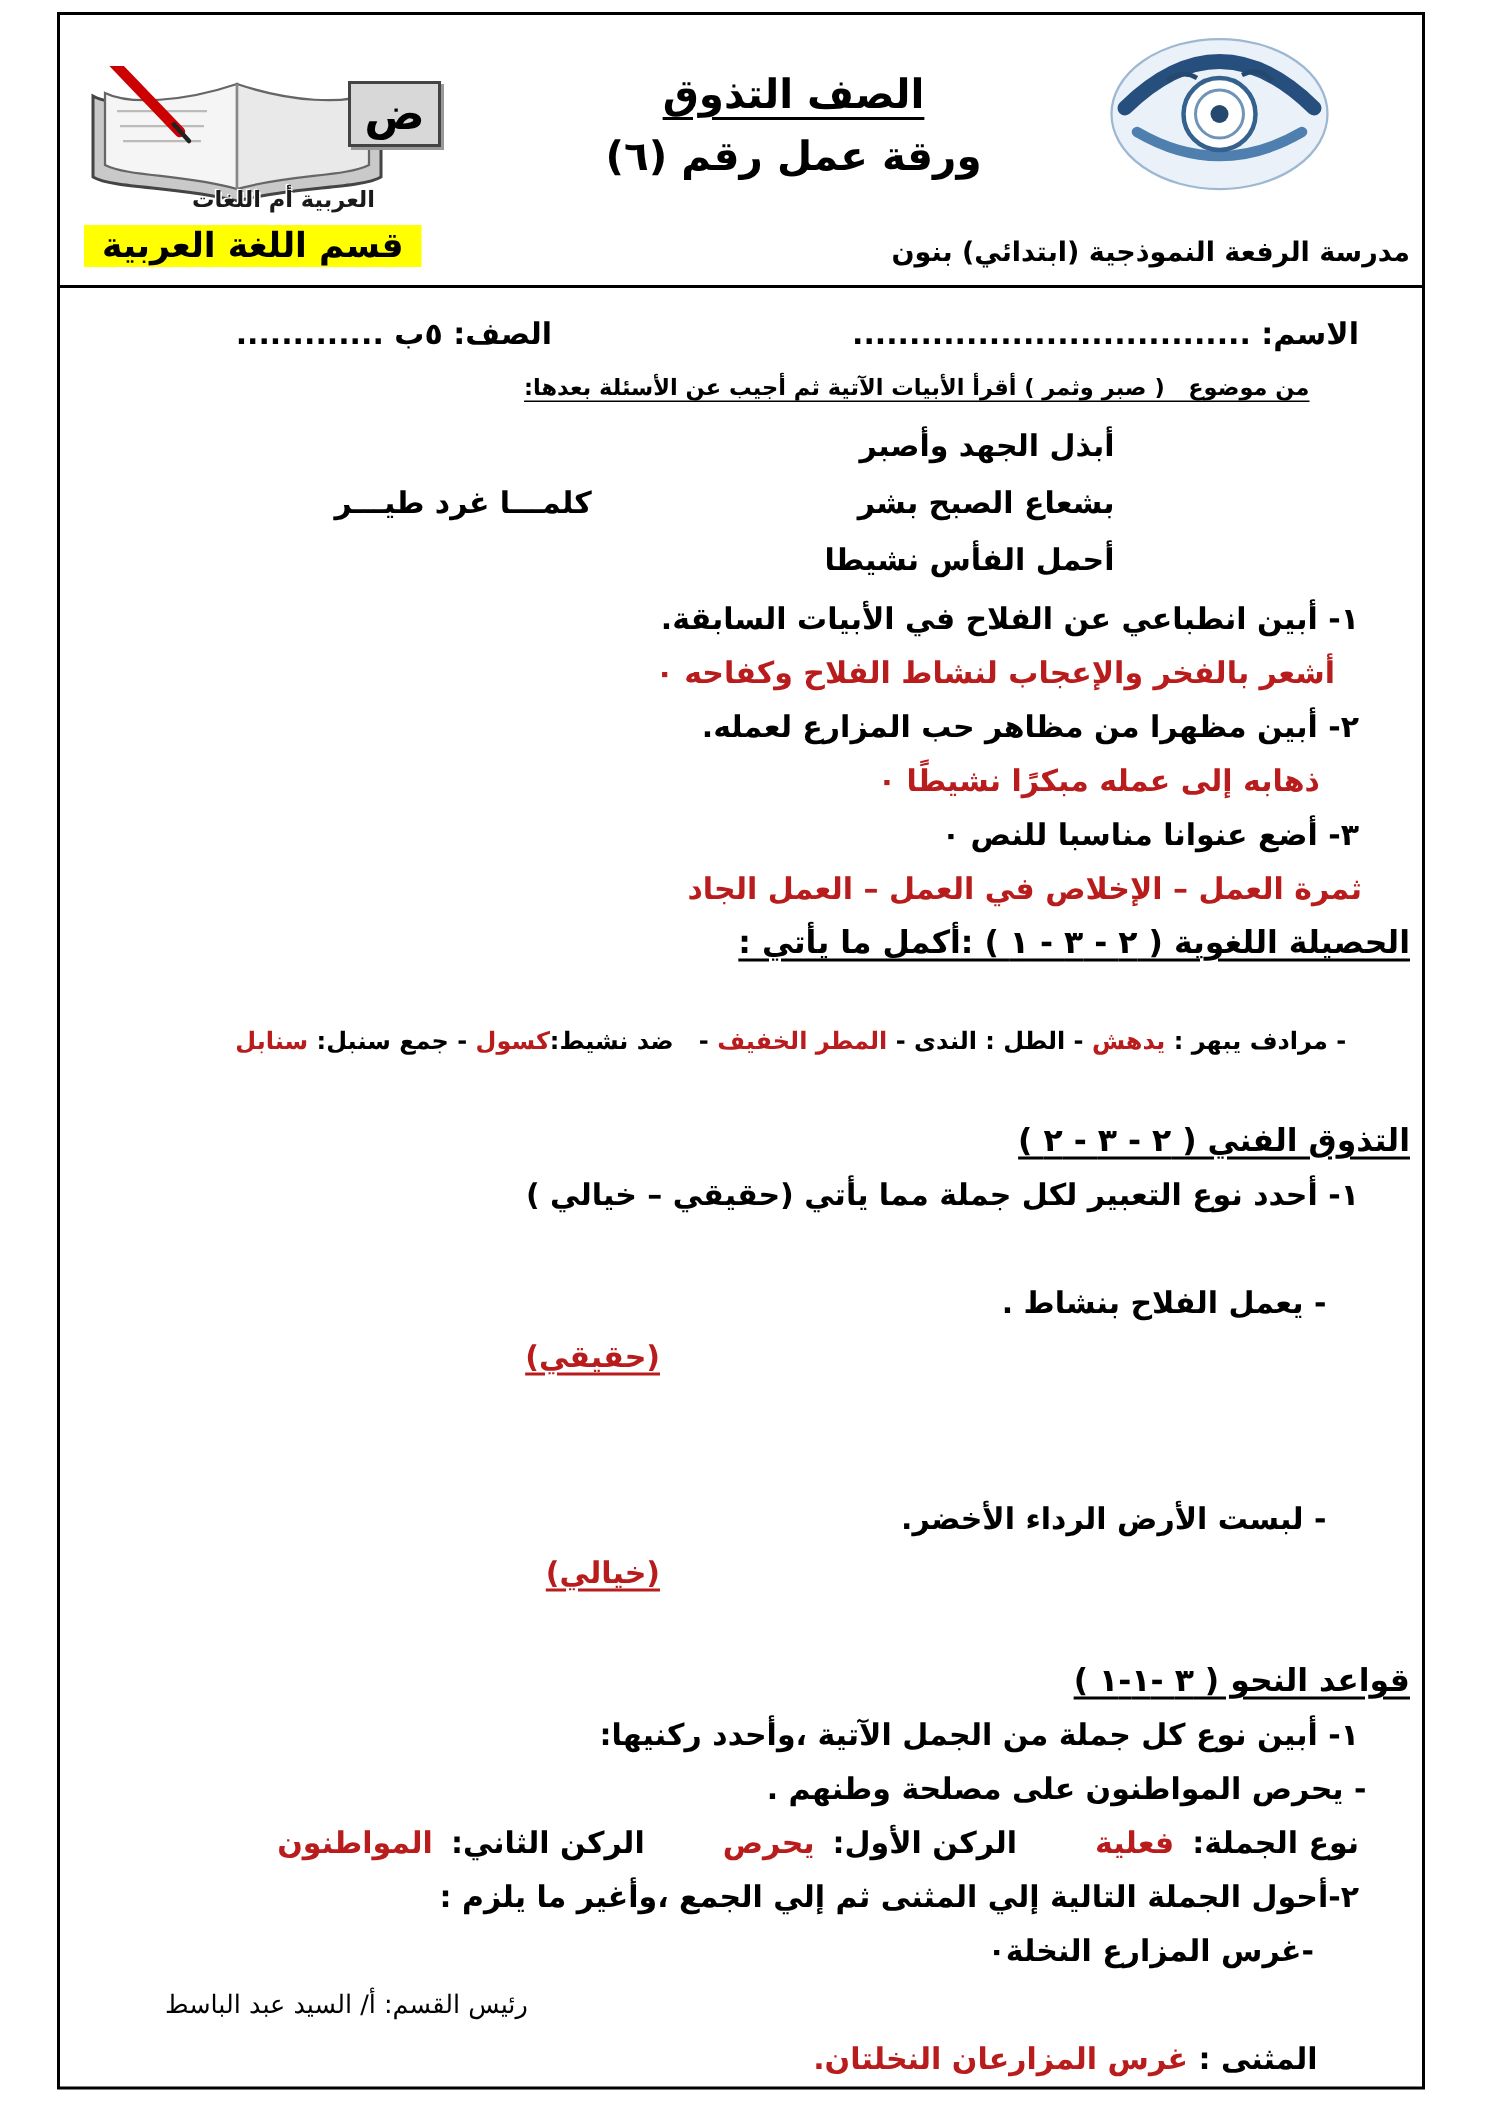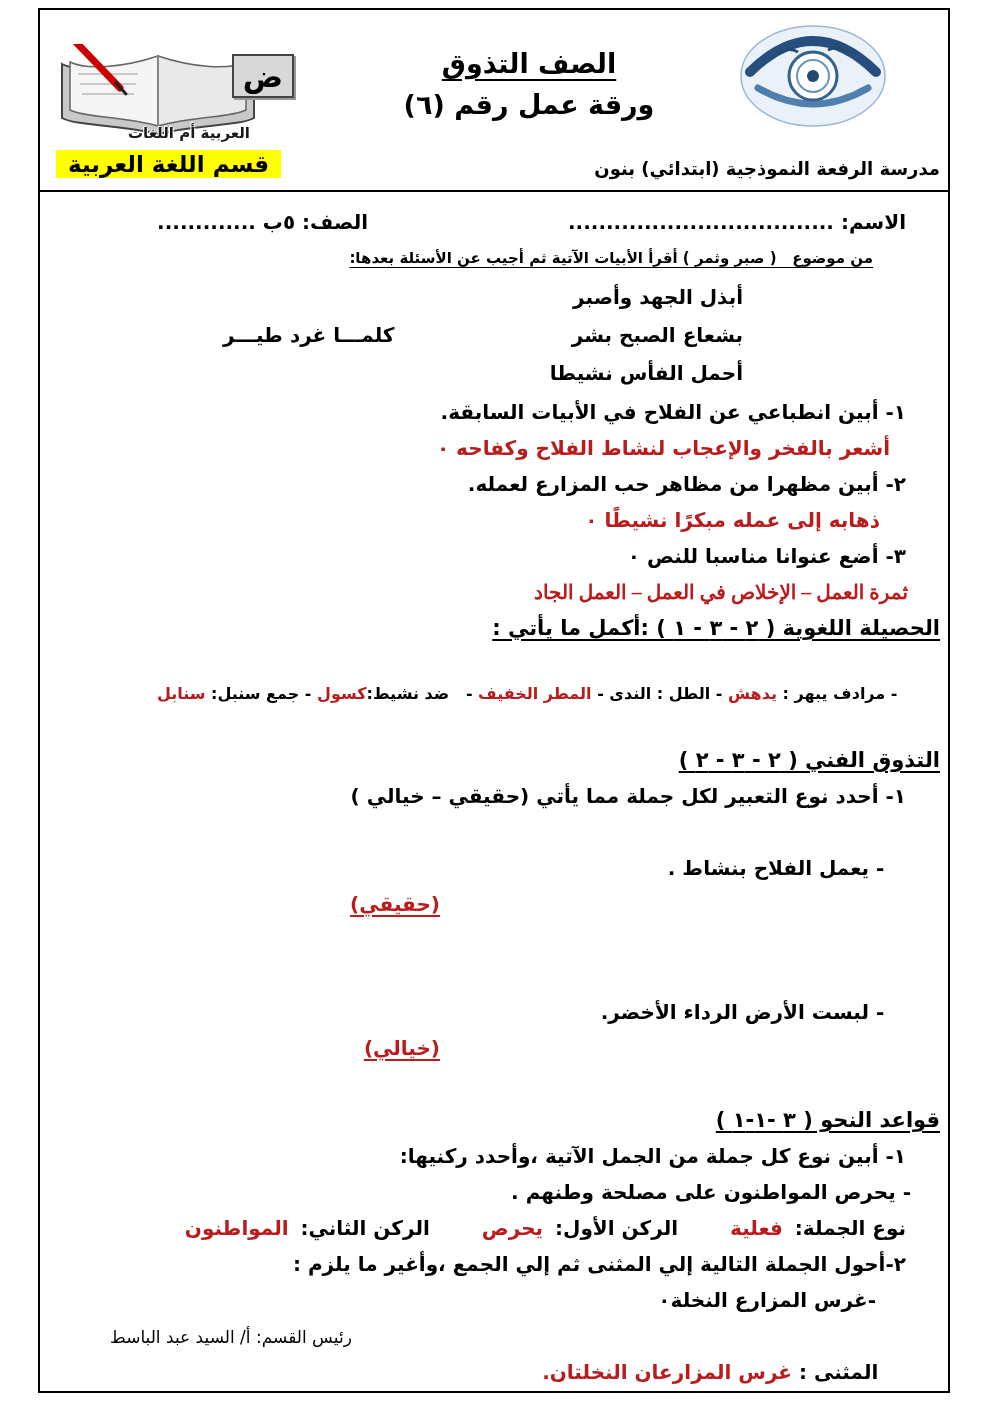--- a/index.html
+++ b/index.html
@@ -36,21 +36,21 @@
   .u { text-decoration:underline; text-underline-offset:4px; }
 
   .info-row { display:flex; gap:200px; padding-right:42px; }
   .intro { padding-right:75px; font-size:15px; }
   .poem { width:520px; margin:2px 205px 2px 0; }
   .poem-row { display:flex; justify-content:space-between; min-height:38px; line-height:38px;
               font-size:20px; font-weight:bold; }
   .q   { padding-right:42px; }
   .ans1{ padding-right:58px; }
   .ans2{ padding-right:68px; }
-  .ans3{ padding-right:40px;font-family:Liberation Serif, serif; }
+  .ans3{ padding-right:40px; }
   .sec { padding-right:8px; font-size:21px; }
   .vocab { padding-right:6px; font-size:16px; min-height:32px; line-height:32px;margin-left:45px; }
   .taste-item { padding-right:8px; }
   .taste-ans { position:absolute; right:508px; text-decoration:underline; text-underline-offset:4px; }
   .pr66 { padding-right:37px; }
   .pr72 { padding-right:72px; }
   .type-row { display:flex; padding-right:42px; column-gap:52px; }
   .grp { display:flex; column-gap:12px; }
   .dualrow { padding-right:14px; }
 

